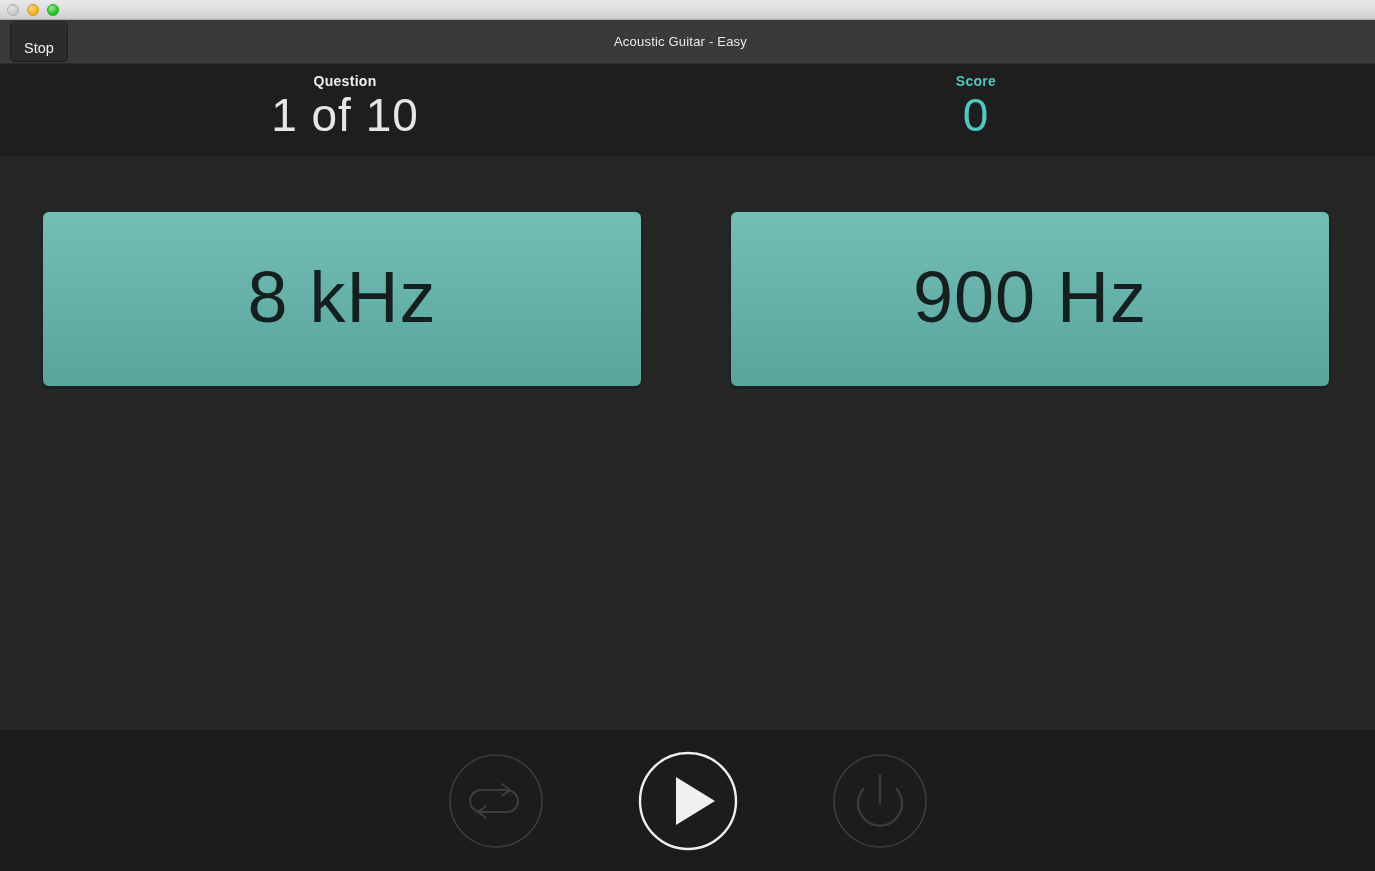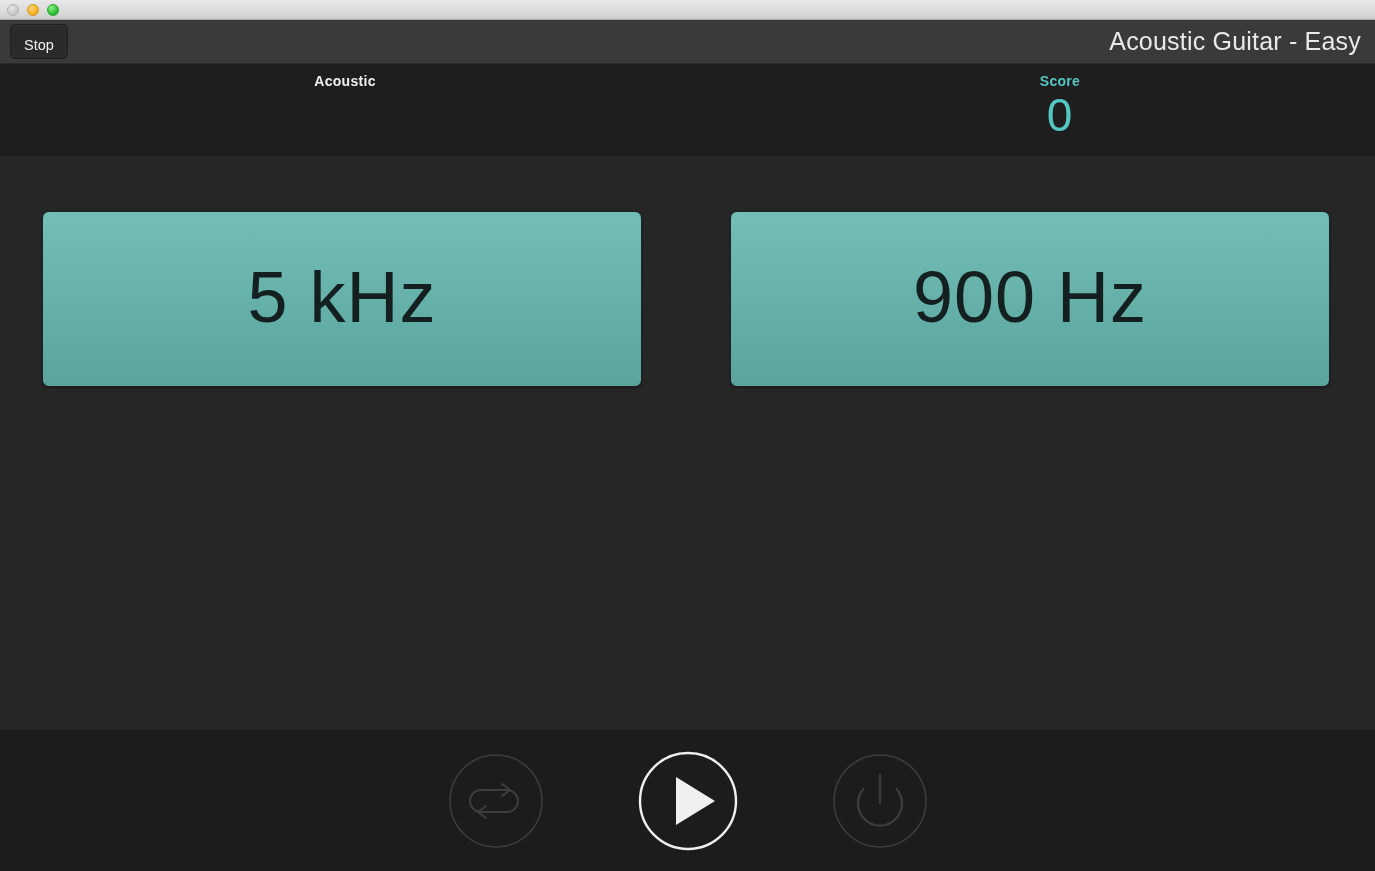--- a/index.html
+++ b/index.html
@@ -59,51 +59,51 @@
     align-items: center;
     position: relative;
     flex: 0 0 auto;
   }
   .stop-button {
     margin-left: 10px;
     background: #2b2b2b;
     color: #f2f2f2;
     border: 1px solid #1f1f1f;
     border-radius: 5px;
-    padding: 13px 13px 6px;
+    padding: 19px 13px 6px;
     font-size: 14.5px;
     line-height: 1;
     cursor: pointer;
     box-shadow: inset 0 1px 0 rgba(255,255,255,0.05);
   }
   .app-title {
     position: absolute;
     left: 0; right: 14px;
-    text-align: right;
+    text-align: center;
     color: #e9e9e9;
-    font-size: 25px;
+    font-size: 13px;
     letter-spacing: 0.2px;
     pointer-events: none;
   }
 
   
   .status-bar {
     height: 92px;
     background: #1e1e1e;
     position: relative;
     flex: 0 0 auto;
   }
   .status-block {
     position: absolute;
     top: 10px;
     text-align: center;
     width: 260px;
   }
   .status-block.question { left: 215px; }
-  .status-block.score { left: 930px; }
+  .status-block.score { left: 846px; }
 
   .status-label {
     font-size: 14px;
     font-weight: bold;
     letter-spacing: 0.3px;
     line-height: 1.1;
   }
   .status-value {
     font-size: 46px;
     font-weight: 200;
@@ -186,32 +186,33 @@
     </div>
   </div>
 
   <div class="app-toolbar">
     <button class="stop-button">Stop</button>
     <div class="app-title">Acoustic Guitar - Easy</div>
   </div>
 
   <div class="status-bar">
     <div class="status-block question">
-      <div class="status-label">Acoustic</div>
+      <div class="status-label">Question</div>
+      <div class="status-value">1 of 10</div>
     </div>
     <div class="status-block score">
       <div class="status-label">Score</div>
       <div class="status-value">0</div>
     </div>
   </div>
 
   <div class="answers-area">
     <div class="answers-grid">
       <div class="answer-button">
-        <span class="answer-label">5 kHz</span>
+        <span class="answer-label">8 kHz</span>
       </div>
       <div class="answer-button">
         <span class="answer-label">900 Hz</span>
       </div>
     </div>
   </div>
 
   <div class="transport-bar">
 
     <button class="transport-btn dim">

